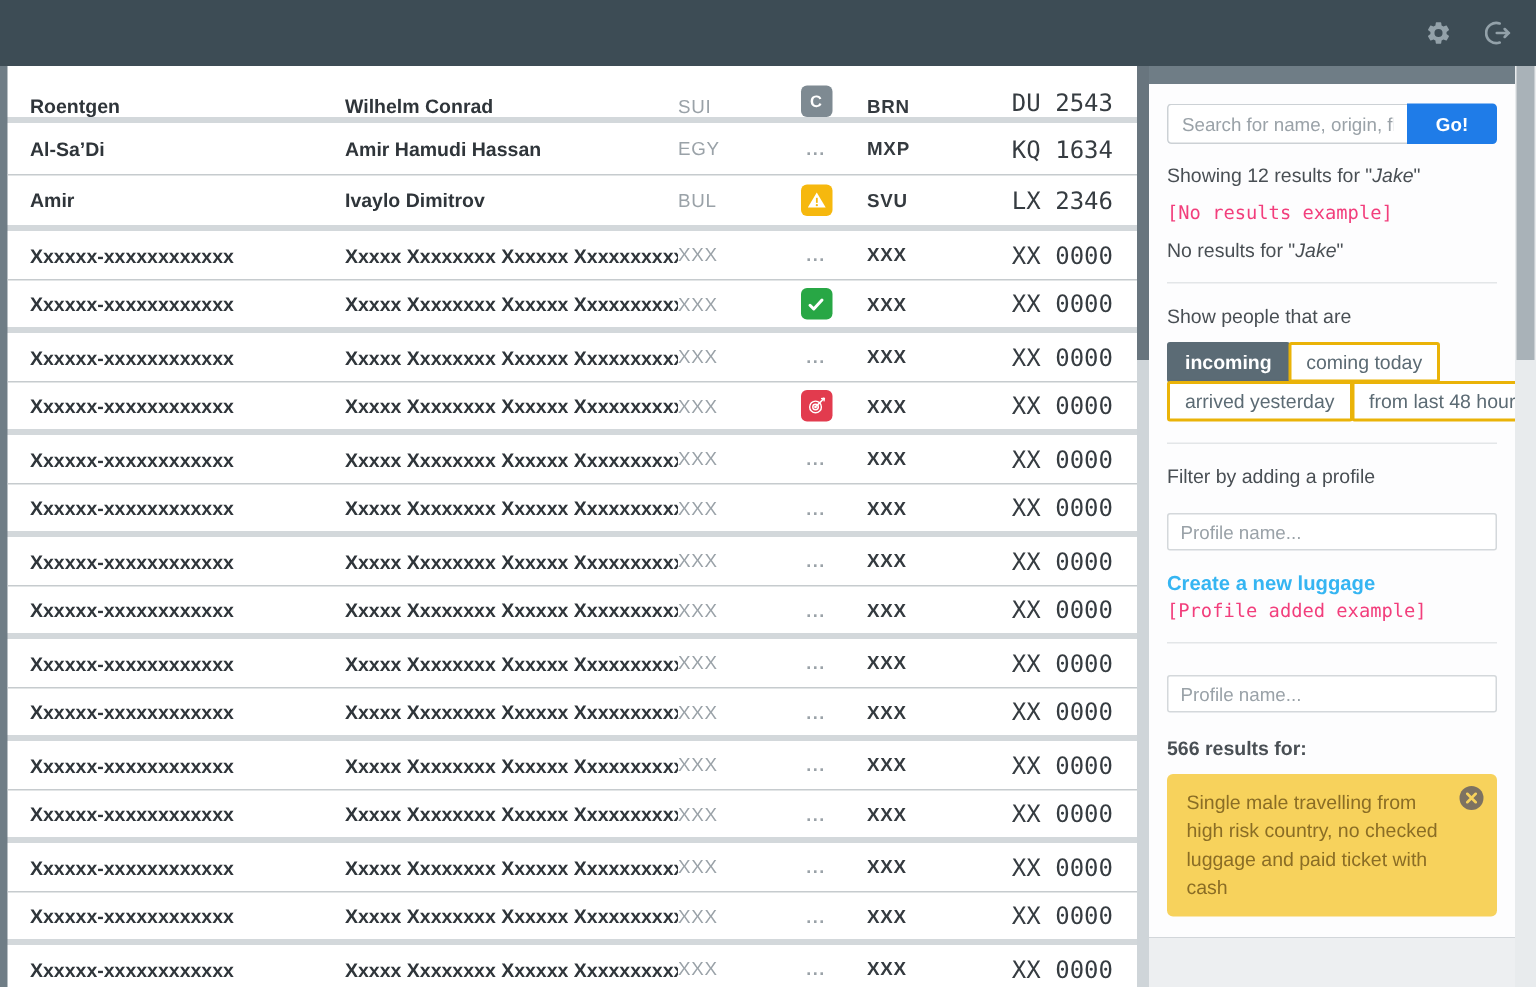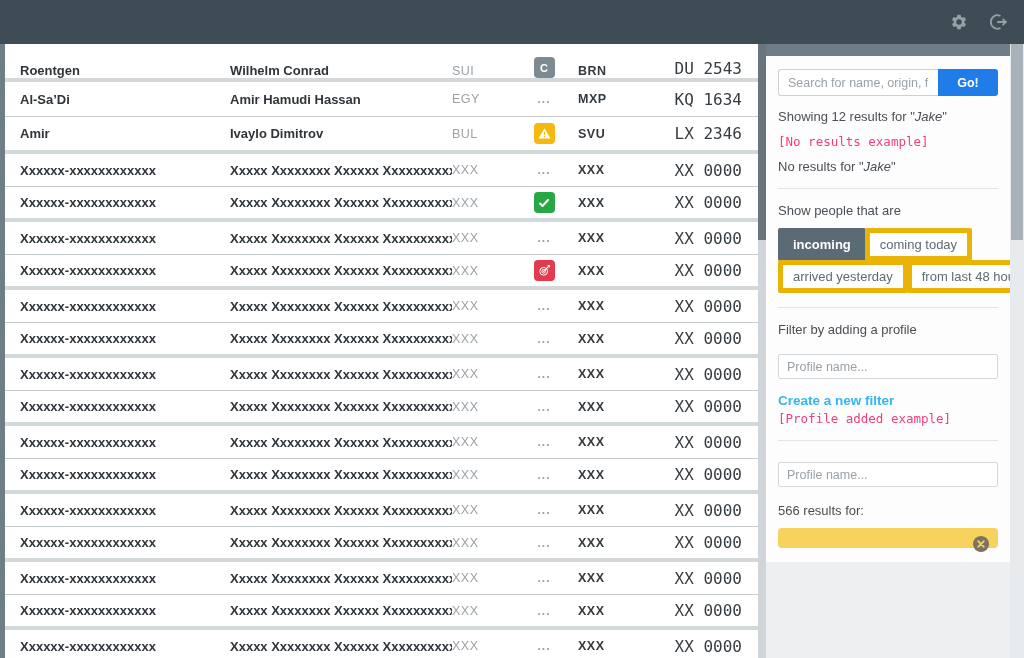--- a/index.html
+++ b/index.html
@@ -78,35 +78,35 @@
 
   .text-line { font-size:13px; color:#494f54; margin:10px 0; }
   .text-line em { font-style:italic; }
   .pink { color:var(--pink,#f23e7c); font-family:"DejaVu Sans Mono", monospace;
           font-size:12.5px; margin:3px 0; }
   .divider { border-top:1px solid #e3e6e8; margin:14px 0; }
 
   .toggle-row { display:flex; }
   .toggle-row + .toggle-row { margin-top:-1px;justify-content:space-between; }
   .toggle {
-    border:5px solid #eab308; background:#fff; color:#5c6b74; font-size:13px;
+    border:2px solid #eab308; background:#fff; color:#5c6b74; font-size:13px;
     padding:4px 10px; cursor:pointer; font-family:inherit; border-radius:2px; white-space:nowrap;
   }
   .toggle + .toggle { margin-left:-1px; }
   .toggle.active { background:var(--toggle,#5b6b75); color:#fff; border-color:var(--toggle,#5b6b75); font-weight:700; }
 
   .profile-input {
     width:100%; height:25px; border:1px solid #d4d8db; border-radius:2px;
     padding:0 8px; font-size:12.5px; color:#ef4444; margin:7px 0 4px 0;
     outline:none; font-family:inherit;
   }
   .link { color:var(--link,#35b5f2); font-size:13.5px; font-weight:700; cursor:pointer;
           display:block; margin:10px 0 2px 0; }
 
-  .results-count { font-size:13px; color:#494f54; margin:12px 0 2px 0; }
+  .results-count { font-size:13px; color:#494f54; margin:12px 0 2px 0;font-weight:bold; }
   .yellow-card {
     position:relative; background:var(--yellowbg,#f7d25c); border-radius:4px;
     padding:10px 32px 10px 13px; color:var(--yellowtext,#8a6d25);
     font-size:13px; line-height:1.45; margin-top:10px;
   }
   .card-close {
     position:absolute; top:8px; right:9px; width:16px; height:16px; border-radius:50%;
     background:#7d7261; display:flex; align-items:center; justify-content:center; cursor:pointer;
   }
   .card-close svg { width:8px; height:8px; }
@@ -423,31 +423,32 @@
         <button class="toggle">arrived yesterday</button>
         <button class="toggle">from last 48 hours</button>
       </div>
     </div>
 
     <div class="divider"></div>
 
     <div class="text-line">Filter by adding a profile</div>
     <input class="profile-input" type="text" placeholder="Profile name..." style="">
 
-    <span class="link">Create a new filter</span>
+    <span class="link">Create a new luggage</span>
 
     <div class="pink">[Profile added example]</div>
 
     <div class="divider"></div>
 
     <input class="profile-input" type="text" placeholder="Profile name..." style="">
 
     <div class="results-count">566 results for:</div>
 
     <div class="yellow-card">
+      <span>Single male travelling from high risk country, no checked luggage and paid ticket with cash</span>
       <span class="card-close">
         <svg viewBox="0 0 10 10" stroke="#f7d25c" stroke-width="2.2" stroke-linecap="round">
           <path d="M1.5 1.5 L8.5 8.5 M8.5 1.5 L1.5 8.5"></path>
         </svg>
       </span>
     </div>
 
   </div>
   <div class="below-panel"></div>
 </div>

